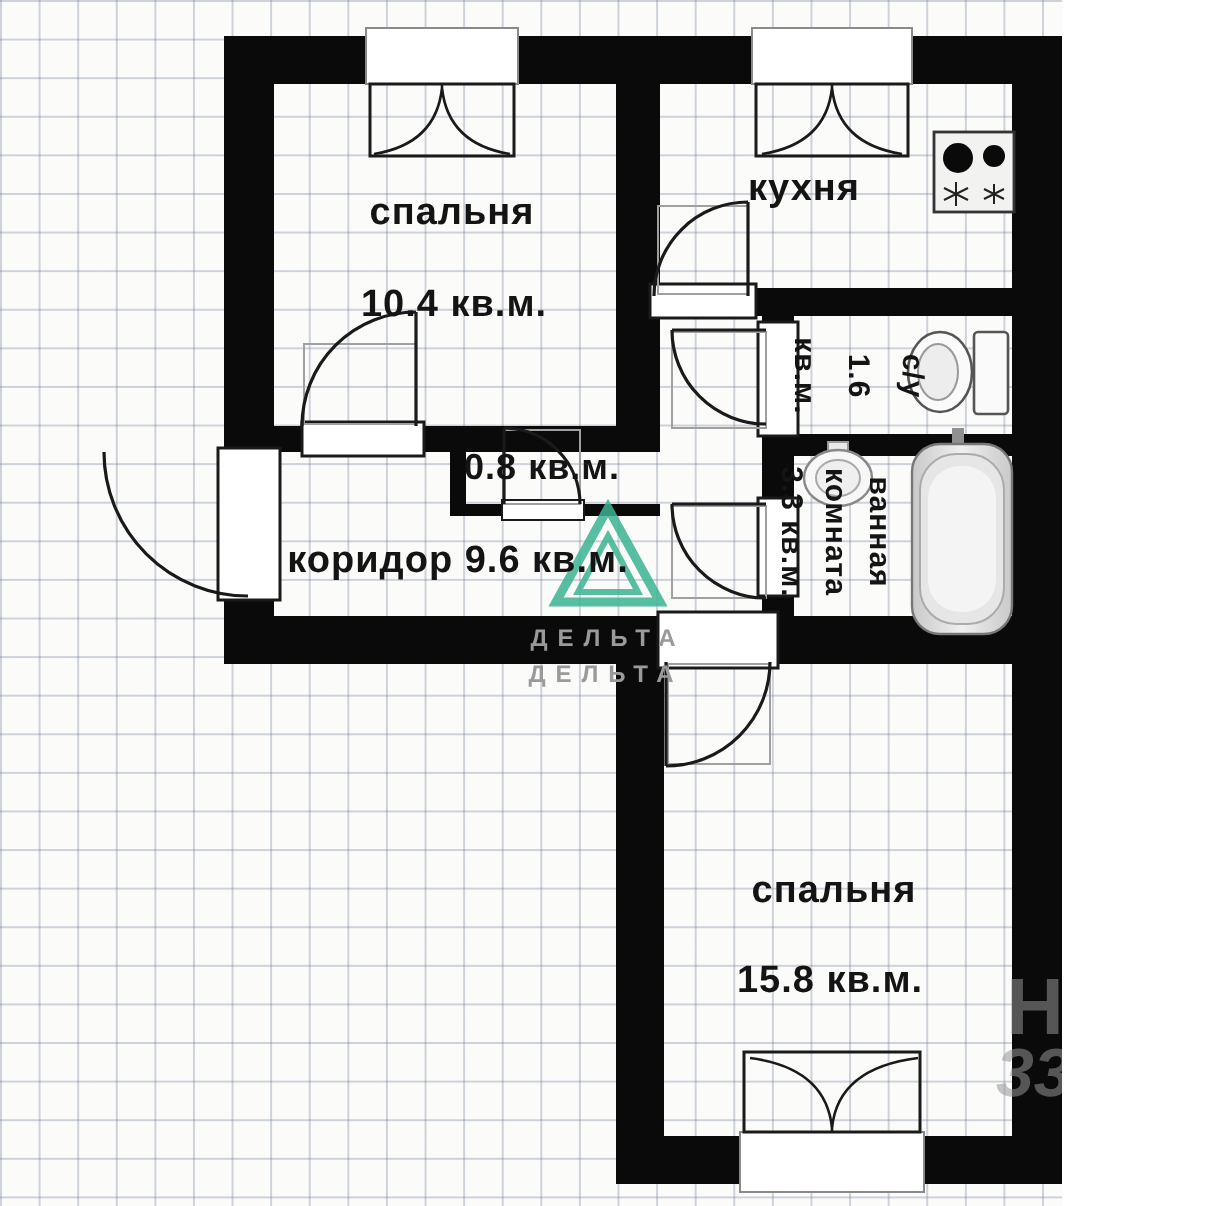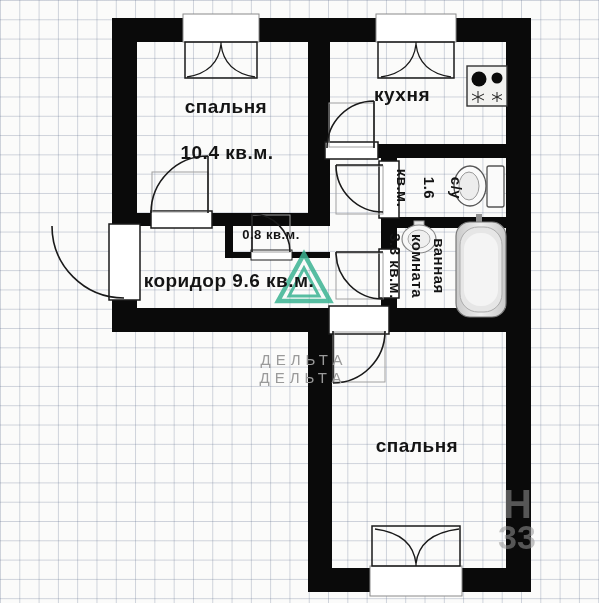--- a/index.html
+++ b/index.html
@@ -1,36 +1,36 @@
 <!DOCTYPE html>
 <html><head>
 <meta charset="utf-8">
 <style>
   html,body{margin:0;padding:0;}
   body{font-family:"Liberation Sans", sans-serif;}
   #canvas{
-    position:relative;width:599px;height:603px;overflow:hidden;
+    position:relative;width:531px;height:603px;overflow:hidden;
     background-color:#fbfbfa;
     background-image:
       linear-gradient(to right, rgba(100,115,145,.30) 1px, transparent 1px),
       linear-gradient(to bottom, rgba(100,115,145,.30) 1px, transparent 1px);
     background-size:19.3px 19.3px;
   }
   #plan-svg{position:absolute;left:0;top:0;}
   .label{
     position:absolute;font-weight:bold;color:#141414;white-space:nowrap;
     transform:translate(-50%,-50%);letter-spacing:.5px;
   }
-  .fs19{font-size:19px;} .fs17{font-size:13px;}
+  .fs19{font-size:19px;} .fs17{font-size:18px;}
   .rot{transform:translate(-50%,-50%) rotate(90deg);text-align:center;font-size:15px;}
   .wc-block{line-height:27px;}
   .bath-block{line-height:22px;}
   .wm{
-    position:absolute;font-weight:normal;color:#9a9a9a;letter-spacing:5px;
-    font-size:15px;transform:translate(-50%,-50%);white-space:nowrap;margin-top:40px;
+    position:absolute;font-weight:bold;color:#9a9a9a;letter-spacing:5px;
+    font-size:12px;transform:translate(-50%,-50%);white-space:nowrap;
   }
   .wm-corner{
     position:absolute;font-weight:bold;color:rgba(150,150,150,.55);
     white-space:nowrap;transform:none;letter-spacing:0;
   }
 </style>
 </head>
 <body>
 
 <div id="canvas">
@@ -156,20 +156,21 @@
     <div>кв.м.</div>
   </div>
 
   <div class="label rot bath-block" style="left:417px;top:266px;">
     <div>ванная</div>
     <div>комната</div>
     <div>3.3 кв.м.</div>
   </div>
 
   <div class="label fs19" style="left:417px;top:446px;">спальня</div>
+  <div class="label fs19" style="left:415px;top:491px;">15.8 кв.м.</div>
 
   <div class="wm" style="left:304px;top:319px;">ДЕЛЬТА</div>
   <div class="wm" style="left:303px;top:337px;">ДЕЛЬТА</div>
 
   <div class="wm-corner" style="left:503px;top:482px;font-size:40px;">Н</div>
-  <div class="wm-corner" style="left:498px;top:518px;font-size:34px;">33</div>
+  <div class="wm-corner" style="left:498px;top:518px;font-size:34px;font-style:italic;">33</div>
 
 </div>
 
 </body></html>

